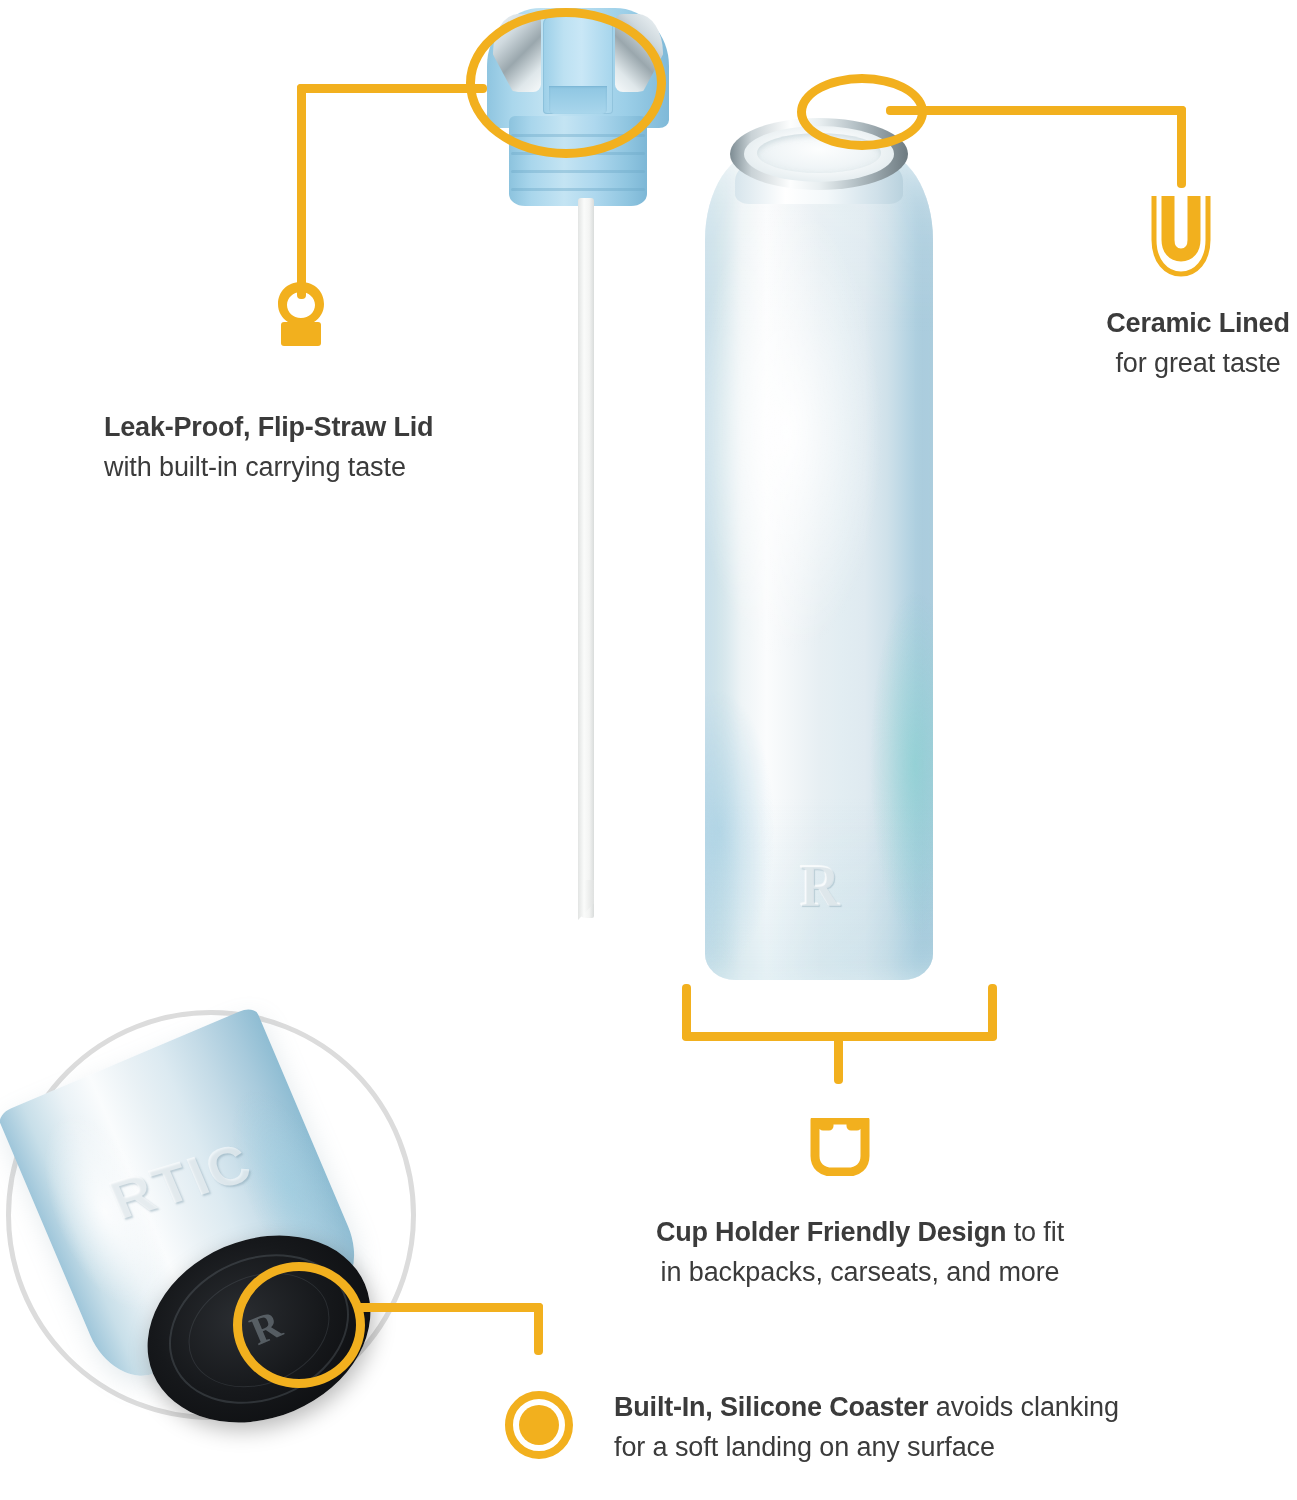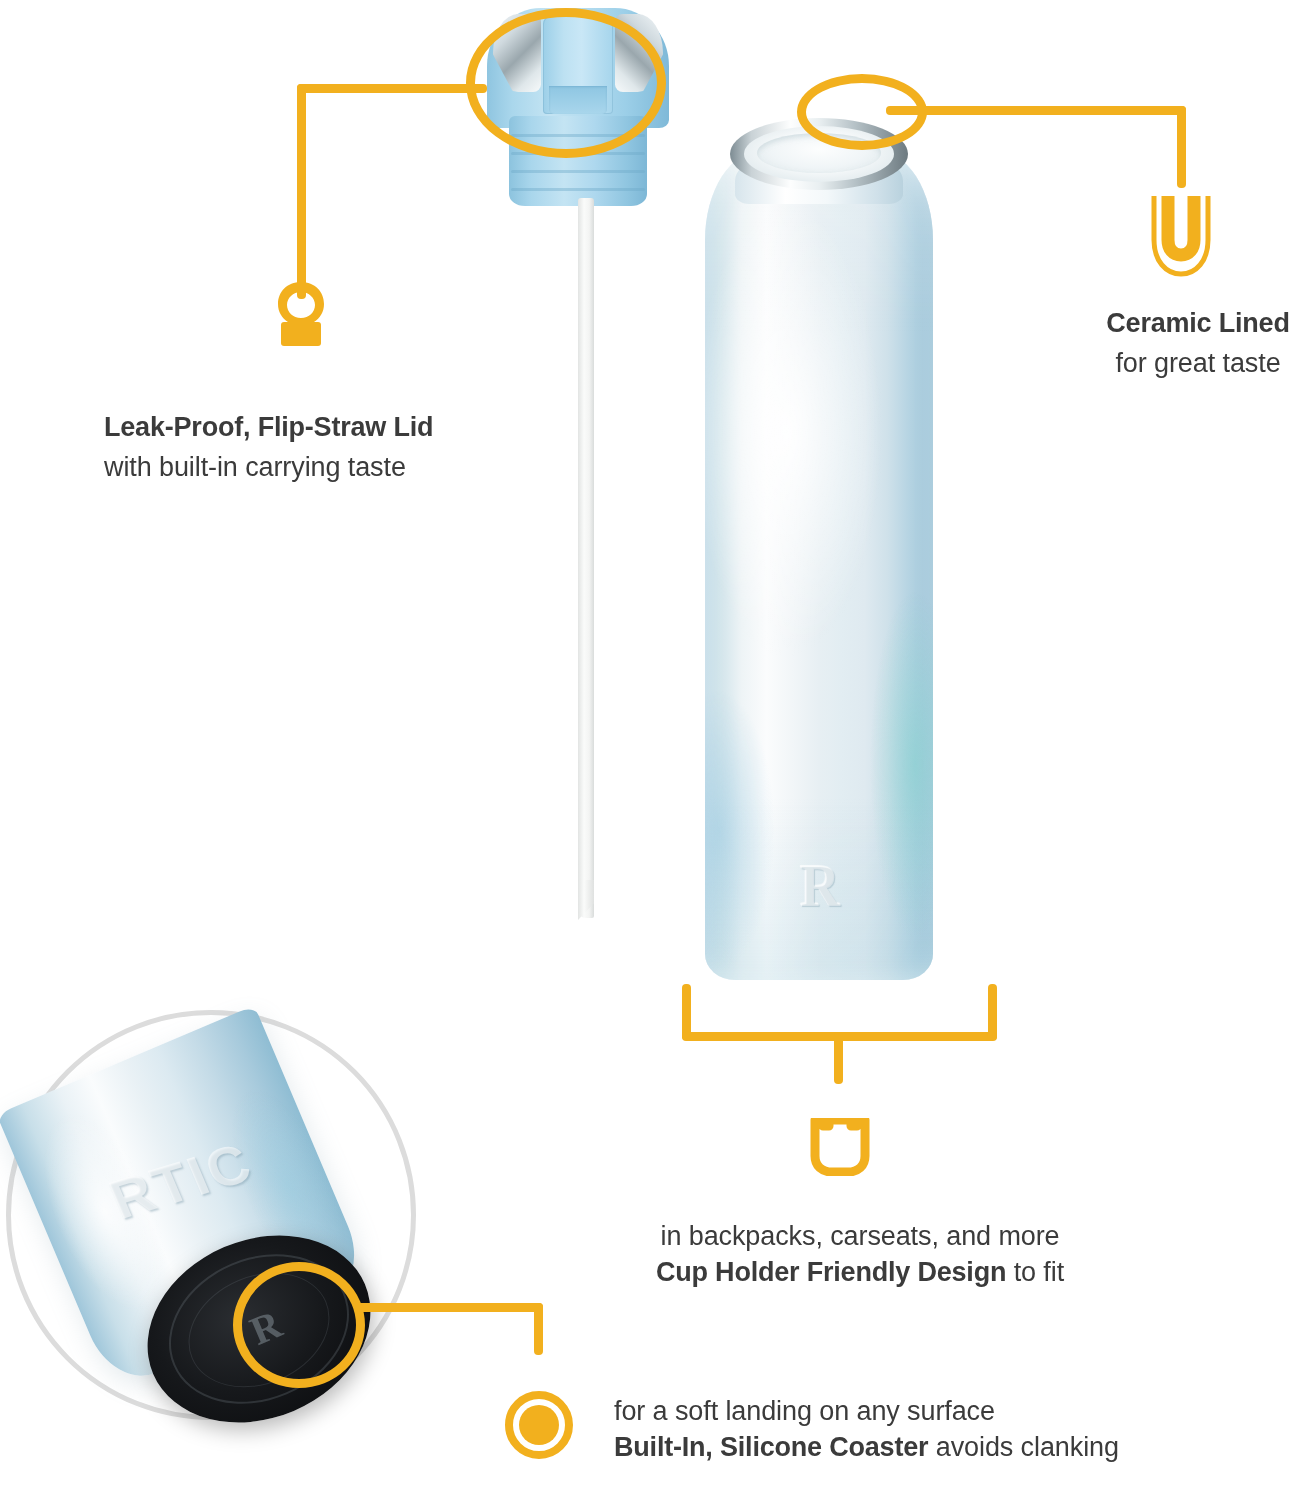--- a/index.html
+++ b/index.html
@@ -393,37 +393,37 @@
   <div class="line-v" style="left:834px; top:1032px; width:9px; height:52px; border-radius:4px;"></div>
 
   <div class="icon-wrap" style="left:809px; top:1118px; width:62px; height:58px;">
     <svg width="62" height="58" viewBox="0 0 62 58" aria-hidden="true">
       <path d="M6 2 L14 2 L14 8 L20 8 L20 2 L42 2 L42 8 L48 8 L48 2 L56 2
                L56 38 C56 48 49 54 39 54 L23 54 C13 54 6 48 6 38 Z" fill="none" stroke="#F2B01E" stroke-width="9" stroke-linejoin="round"></path>
     </svg>
   </div>
 
   <div class="callout-text" style="left:600px; top:1215px; width:520px; text-align:center;">
-    <span class="ln light" style="font-size:27px; margin-top:4px;">in backpacks, carseats, and more</span>
     <span class="ln" style="font-size:27px;">
       <span class="bold">Cup Holder Friendly Design</span><span class="light"> to fit</span>
     </span>
+    <span class="ln light" style="font-size:27px; margin-top:4px;">in backpacks, carseats, and more</span>
   </div>
 
   <div class="ring" style="left:233px; top:1262px; width:132px; height:126px;"></div>
   <div class="line-h" style="left:355px; top:1303px; width:188px; height:9px; border-radius:4px;"></div>
   <div class="line-v" style="left:534px; top:1303px; width:9px; height:52px; border-radius:4px;"></div>
 
   <div class="icon-wrap" style="left:504px; top:1390px; width:70px; height:70px;">
     <svg width="70" height="70" viewBox="0 0 70 70" aria-hidden="true">
       <circle cx="35" cy="35" r="30" fill="none" stroke="#F2B01E" stroke-width="8"></circle>
       <circle cx="35" cy="35" r="20" fill="#F2B01E"></circle>
     </svg>
   </div>
 
   <div class="callout-text" style="left:614px; top:1390px; width:620px; text-align:left;">
-    <span class="ln light" style="font-size:27px; margin-top:4px;">for a soft landing on any surface</span>
     <span class="ln" style="font-size:27px;">
       <span class="bold">Built-In, Silicone Coaster</span><span class="light"> avoids clanking</span>
     </span>
+    <span class="ln light" style="font-size:27px; margin-top:4px;">for a soft landing on any surface</span>
   </div>
 
 </div>
 
 </body></html>

